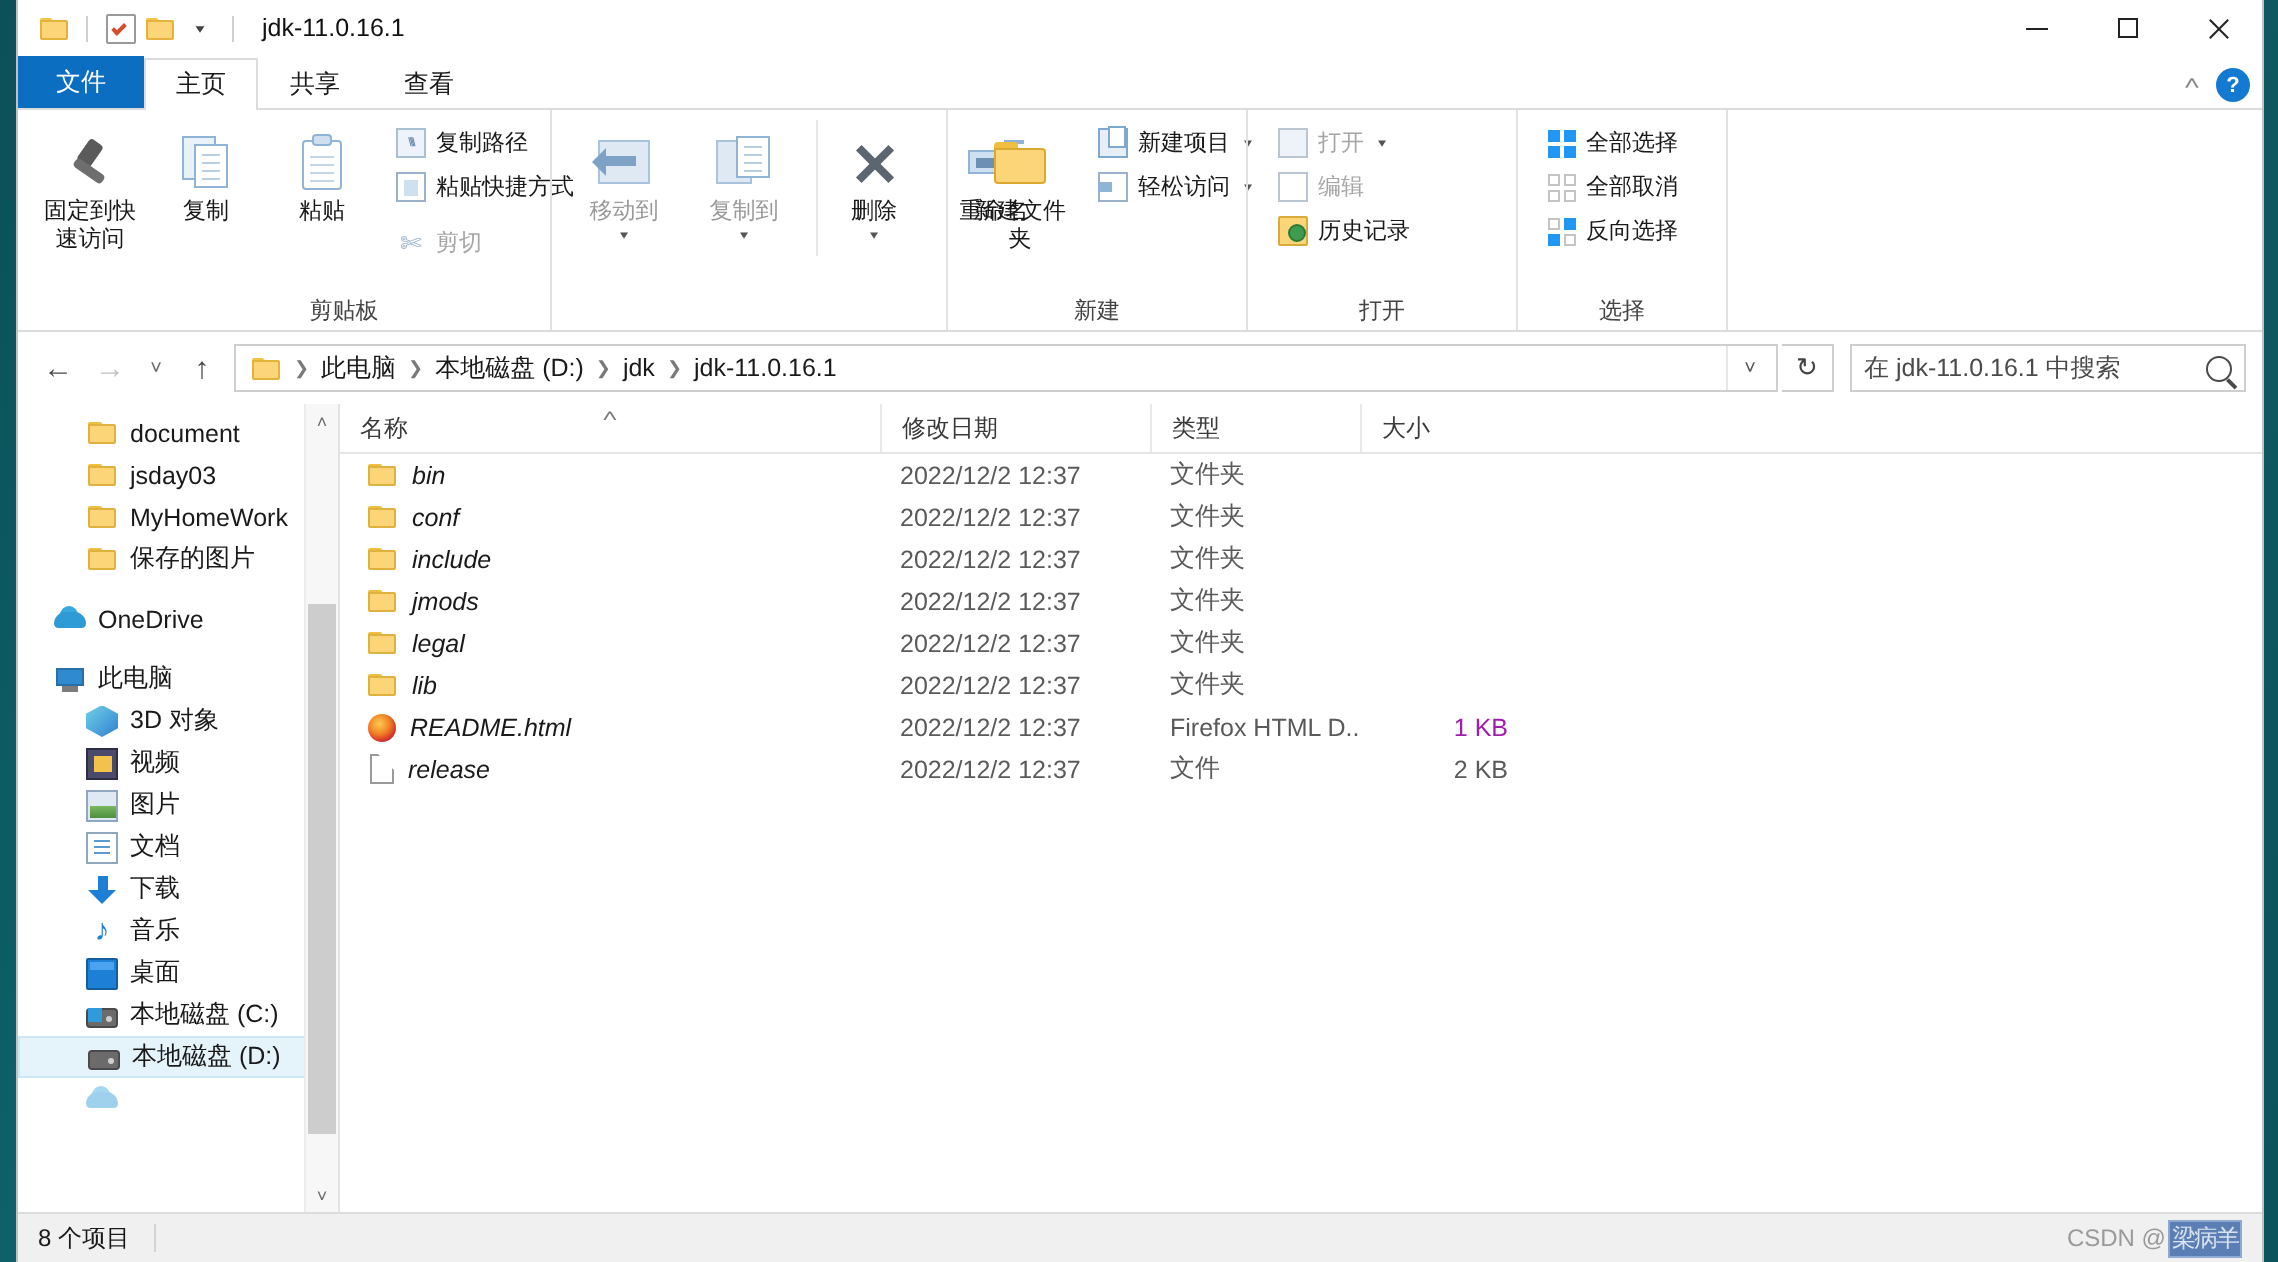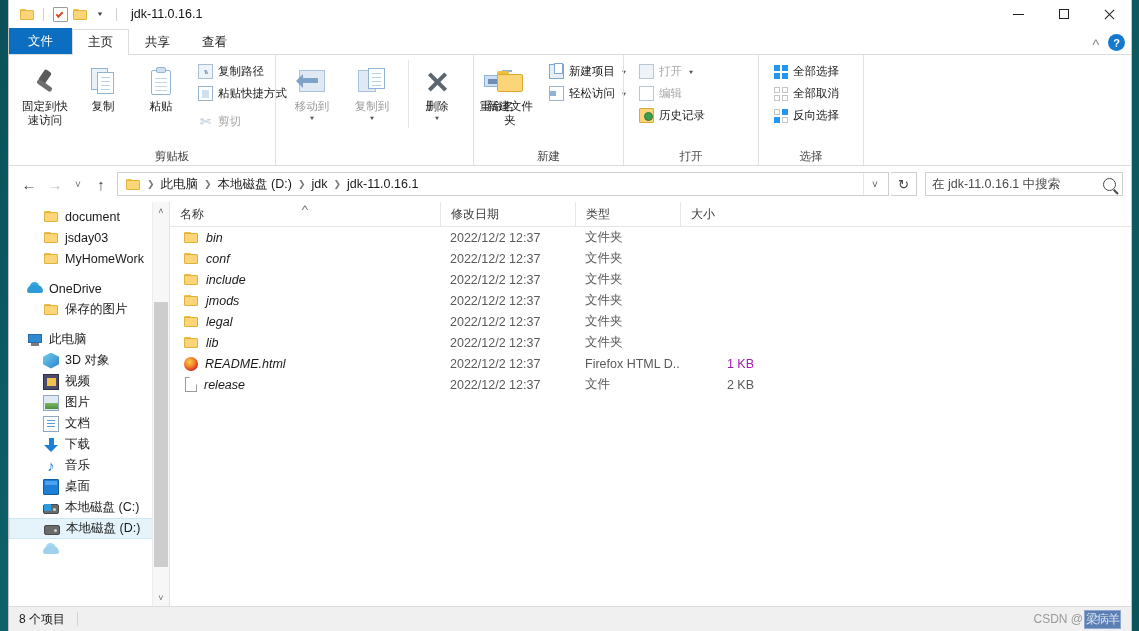--- a/index.html
+++ b/index.html
@@ -453,27 +453,27 @@
           <span>document</span>
         </div>
         <div class="titem lvl2">
           <span class="tico folder"></span>
           <span>jsday03</span>
         </div>
         <div class="titem lvl2">
           <span class="tico folder"></span>
           <span>MyHomeWork</span>
         </div>
+        <div class="titem lvl2">
+          <span class="tico folder"></span>
+          <span>保存的图片</span>
+        </div>
         <div class="titem gap">
           <span class="tico cloud"></span>
           <span>OneDrive</span>
-        </div>
-        <div class="titem lvl2">
-          <span class="tico folder"></span>
-          <span>保存的图片</span>
         </div>
         <div class="titem gap">
           <span class="tico pc"></span>
           <span>此电脑</span>
         </div>
         <div class="titem lvl2">
           <span class="tico cube"></span>
           <span>3D 对象</span>
         </div>
         <div class="titem lvl2">

